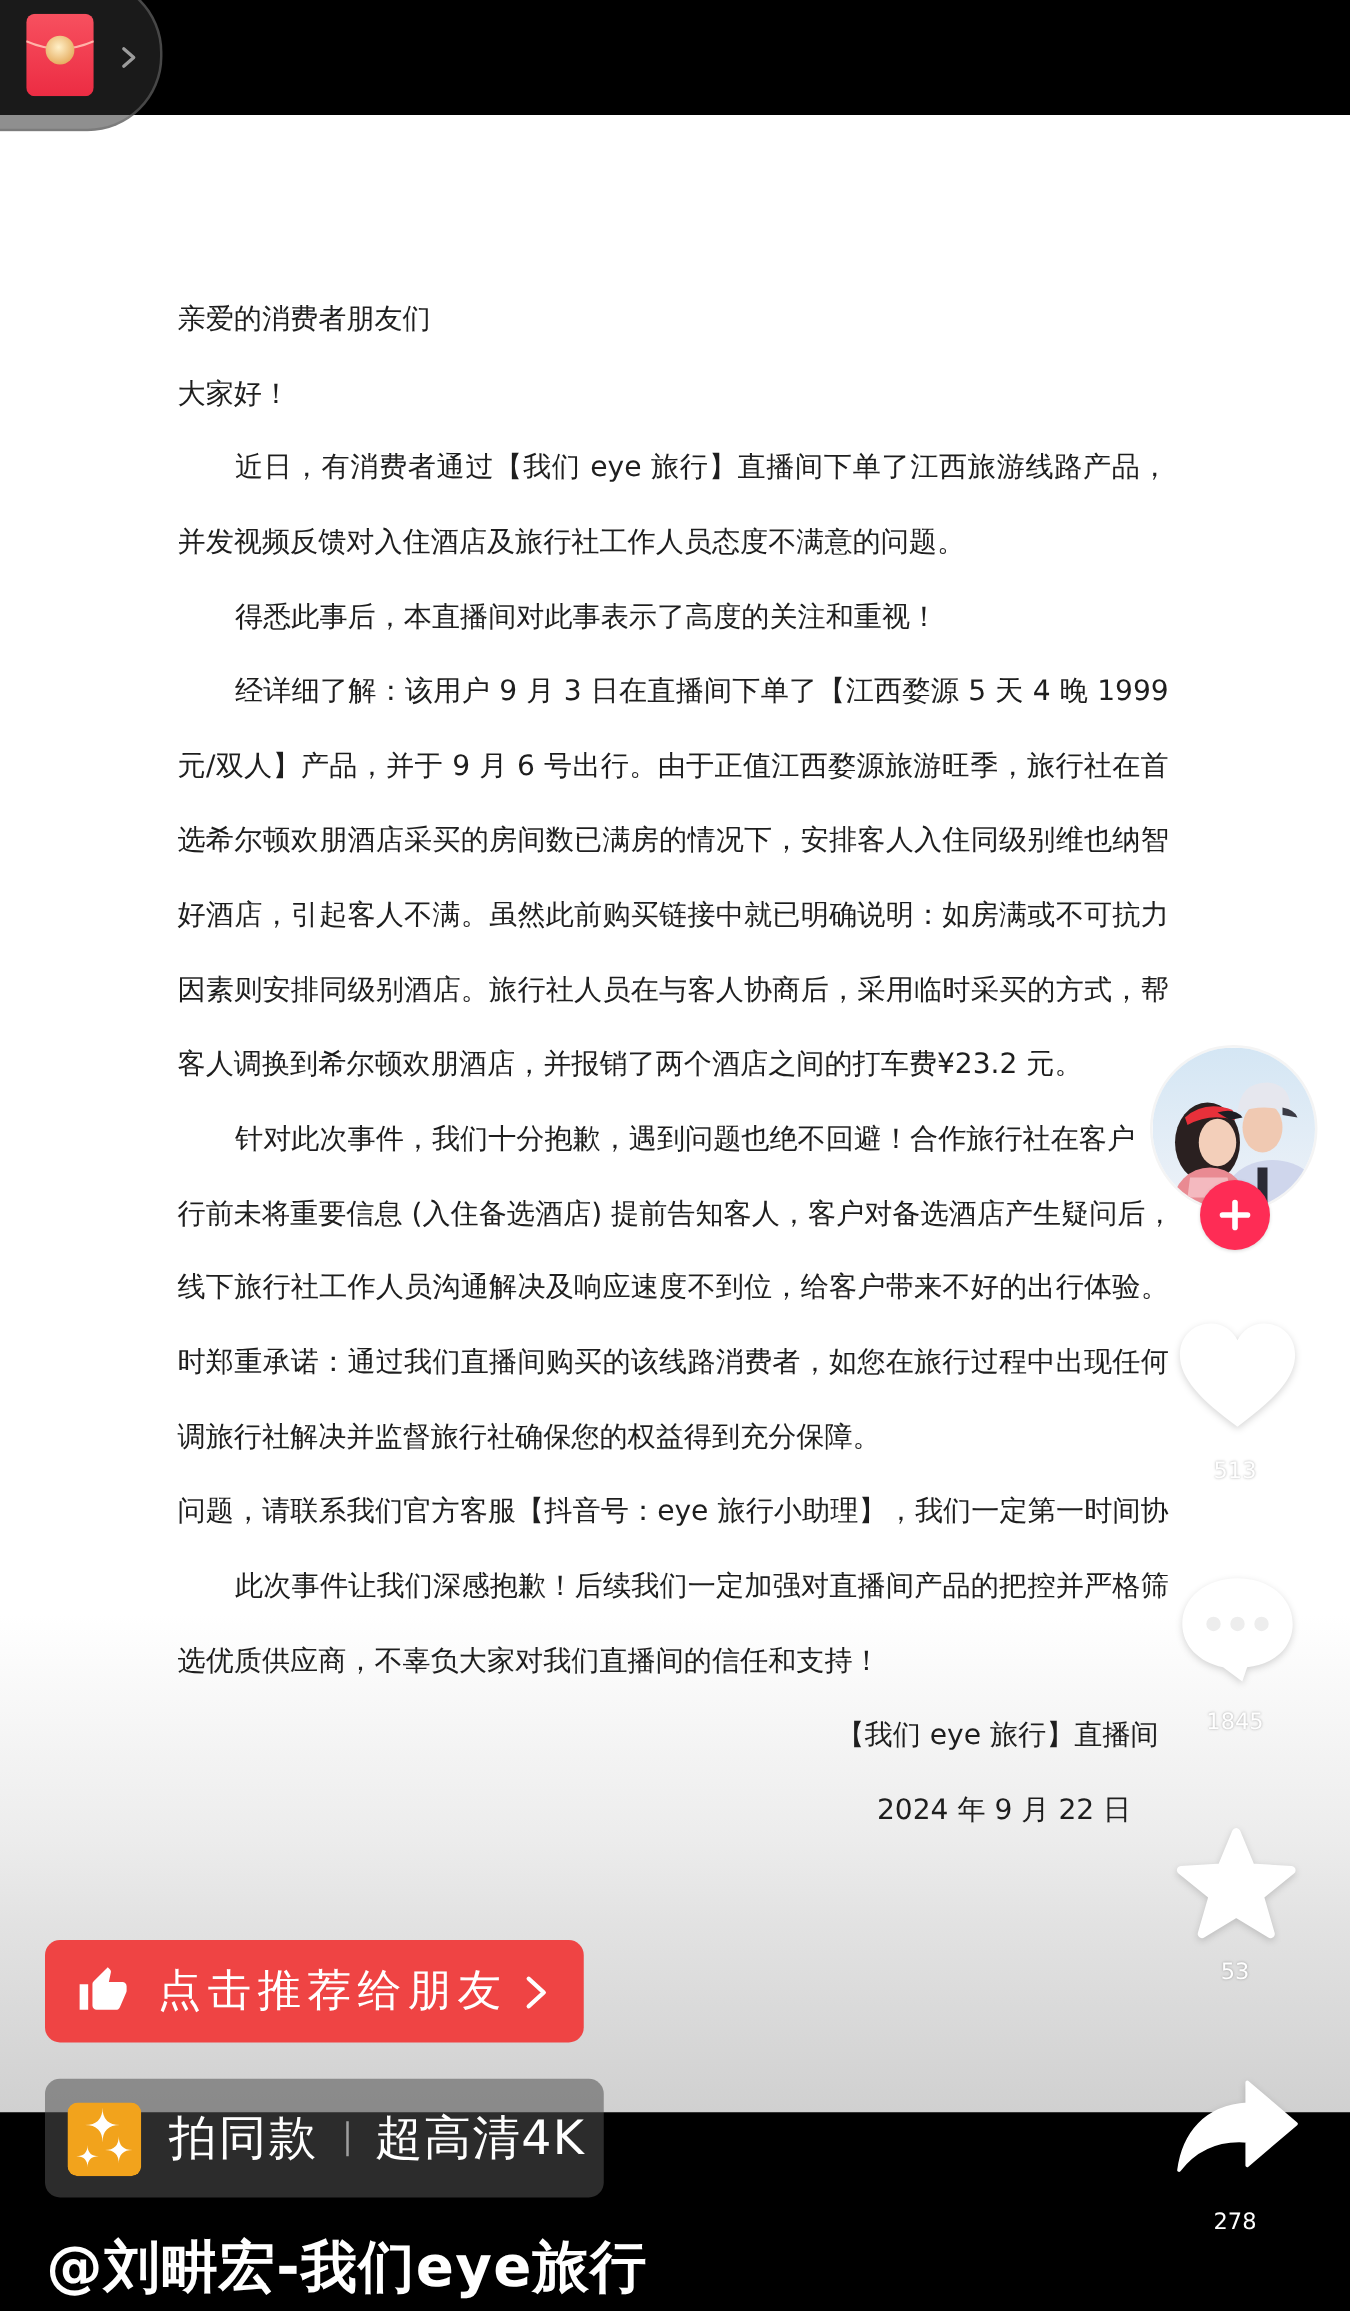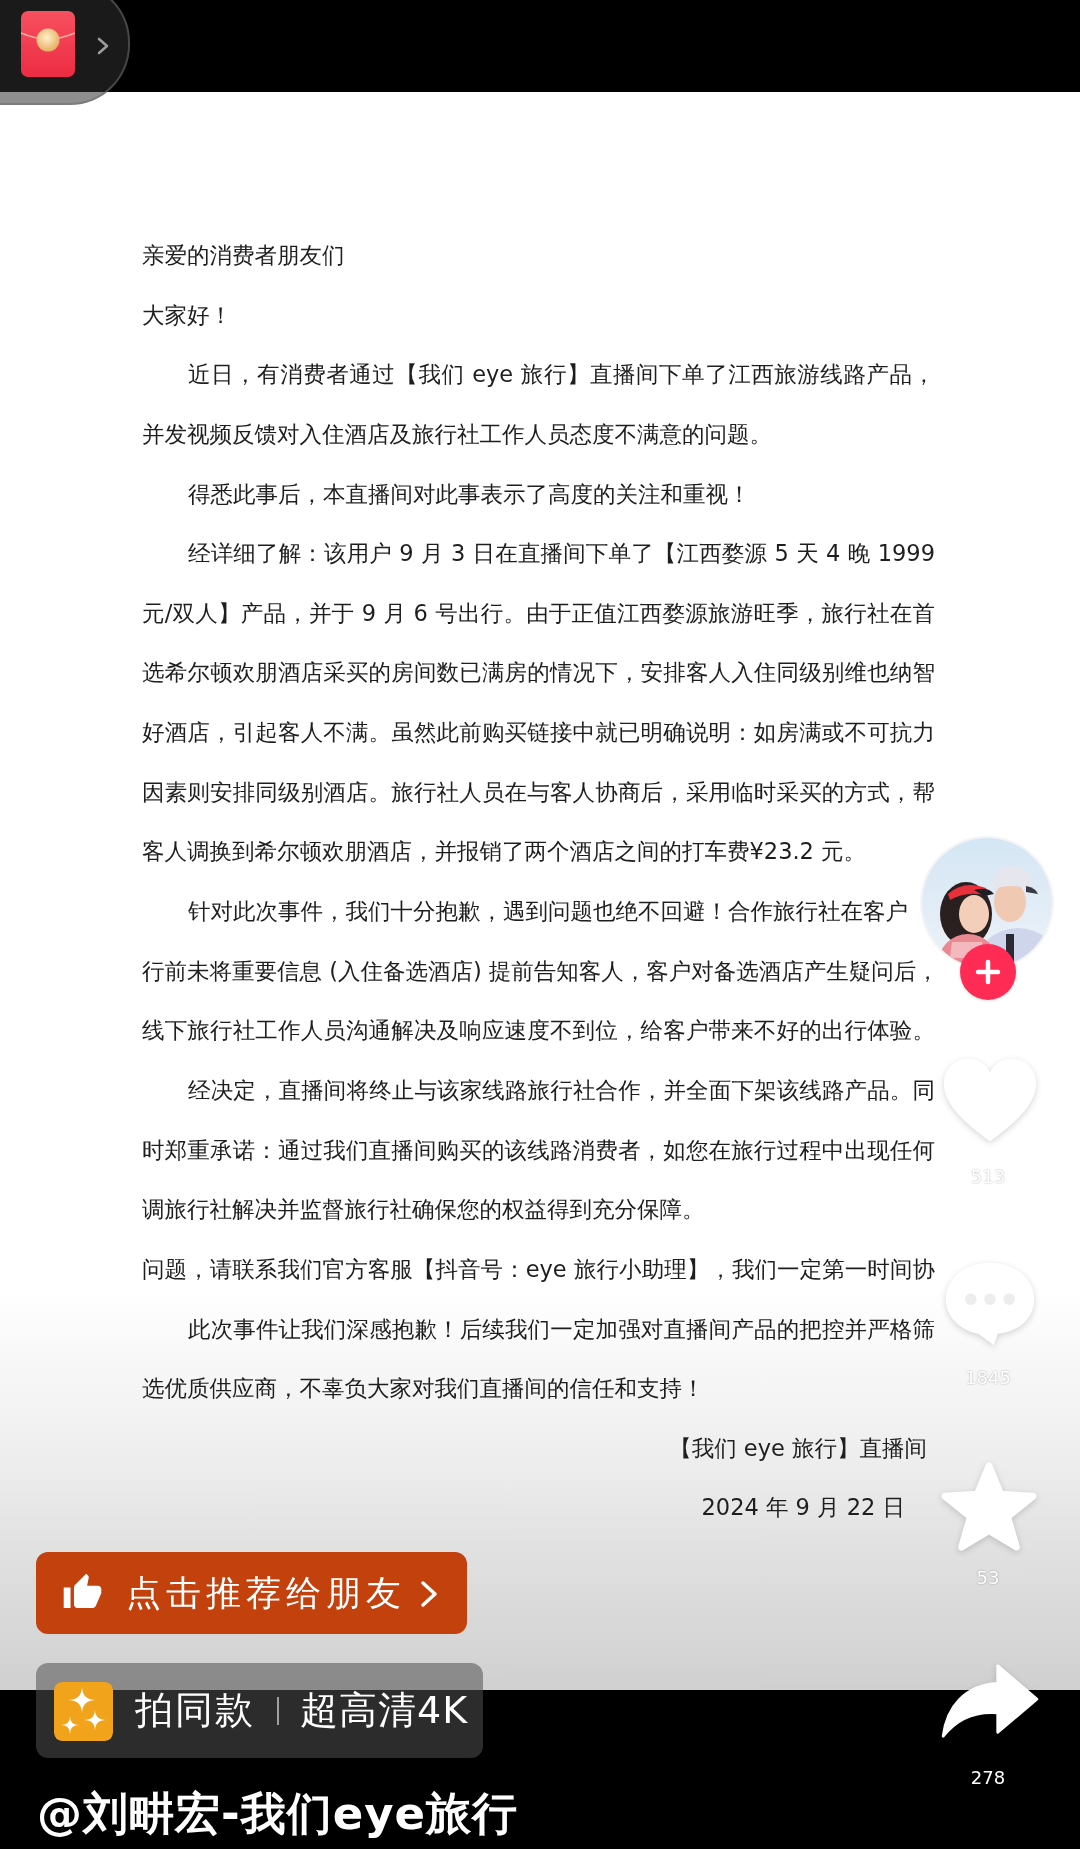--- a/index.html
+++ b/index.html
@@ -107,21 +107,20 @@
   <div class="ln full">元/双人】产品，并于 9 月 6 号出行。由于正值江西婺源旅游旺季，旅行社在首</div>
   <div class="ln full">选希尔顿欢朋酒店采买的房间数已满房的情况下，安排客人入住同级别维也纳智</div>
   <div class="ln full">好酒店，引起客人不满。虽然此前购买链接中就已明确说明：如房满或不可抗力</div>
   <div class="ln full">因素则安排同级别酒店。旅行社人员在与客人协商后，采用临时采买的方式，帮</div>
   <div class="ln">客人调换到希尔顿欢朋酒店，并报销了两个酒店之间的打车费¥23.2 元。</div>
 
   <div class="ln ind">针对此次事件，我们十分抱歉，遇到问题也绝不回避！合作旅行社在客户</div>
   <div class="ln full">行前未将重要信息 (入住备选酒店) 提前告知客人，客户对备选酒店产生疑问后，</div>
   <div class="ln full">线下旅行社工作人员沟通解决及响应速度不到位，给客户带来不好的出行体验。</div>
 
-  <div class="ln ind full">经决定，直播间将终止与该家线路旅行社合作，并全面下架该线路产品。同</div>
   <div class="ln full">时郑重承诺：通过我们直播间购买的该线路消费者，如您在旅行过程中出现任何</div>
   <div class="ln">调旅行社解决并监督旅行社确保您的权益得到充分保障。</div>
   <div class="ln full">问题，请联系我们官方客服【抖音号：eye 旅行小助理】，我们一定第一时间协</div>
 
   <div class="ln ind full">此次事件让我们深感抱歉！后续我们一定加强对直播间产品的把控并严格筛</div>
   <div class="ln">选优质供应商，不辜负大家对我们直播间的信任和支持！</div>
 
   <div class="ln right sig">【我们 eye 旅行】直播间</div>
   <div class="ln right date">2024 年 9 月 22 日</div>
 </div>
@@ -175,21 +174,21 @@
 </svg>
 <div class="count" style="left:933px;top:1563px;">53</div>
 
 <svg class="rail act" style="left:940px;top:1662px;width:100px;height:78px;z-index:7;" viewBox="0 0 100 80">
   <path d="M58 4 L98 38 L58 72 L58 52 C34 50 16 58 2 76 C6 46 24 24 58 22 Z" fill="#ffffff" stroke="#ffffff" stroke-width="3" stroke-linejoin="round"></path>
 </svg>
 
 <div class="band"></div>
 <div class="count" style="left:933px;top:1763px;z-index:7;">278</div>
 
-<div class="recommend" style="background:#c2410c;">
+<div class="recommend" style="background:#ef4444;">
   <svg class="thumb" viewBox="0 0 24 24">
     <path fill="#ffffff" d="M1 21h4V9H1v12zm22-11c0-1.1-.9-2-2-2h-6.31l.95-4.57.03-.32c0-.41-.17-.79-.44-1.06L14.17 1 7.59 7.59C7.22 7.95 7 8.45 7 9v10c0 1.1.9 2 2 2h9c.83 0 1.54-.5 1.84-1.22l3.02-7.05c.09-.23.14-.47.14-.73v-2z"></path>
   </svg>
   <span class="label">点击推荐给朋友</span>
   <svg class="chev" viewBox="0 0 18 28">
     <polyline points="3,3 15,14 3,25" fill="none" stroke="#ffffff" stroke-width="3.5" stroke-linecap="round" stroke-linejoin="round"></polyline>
   </svg>
 </div>
 
 <div class="feature">

